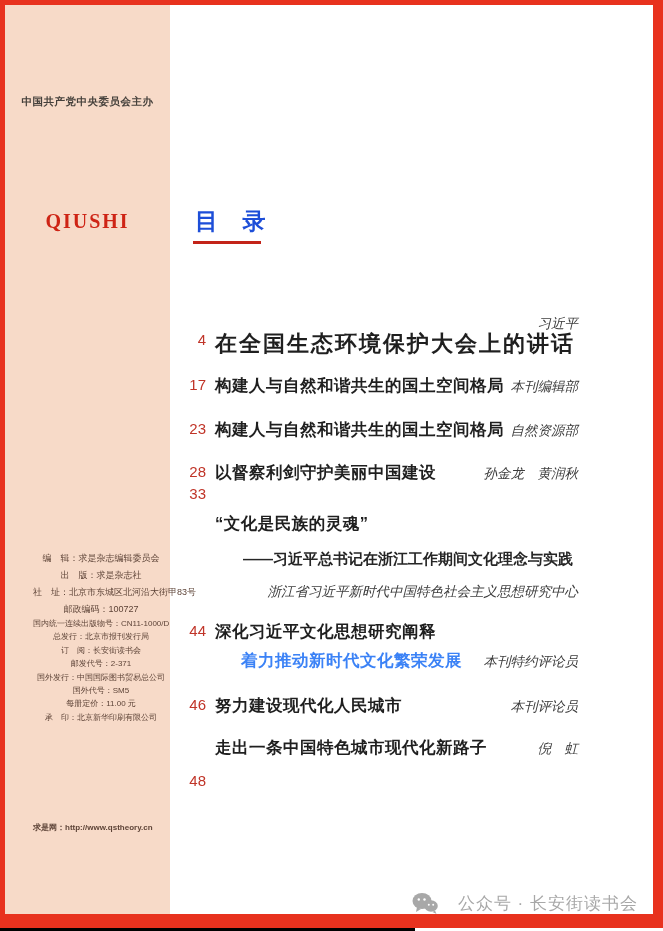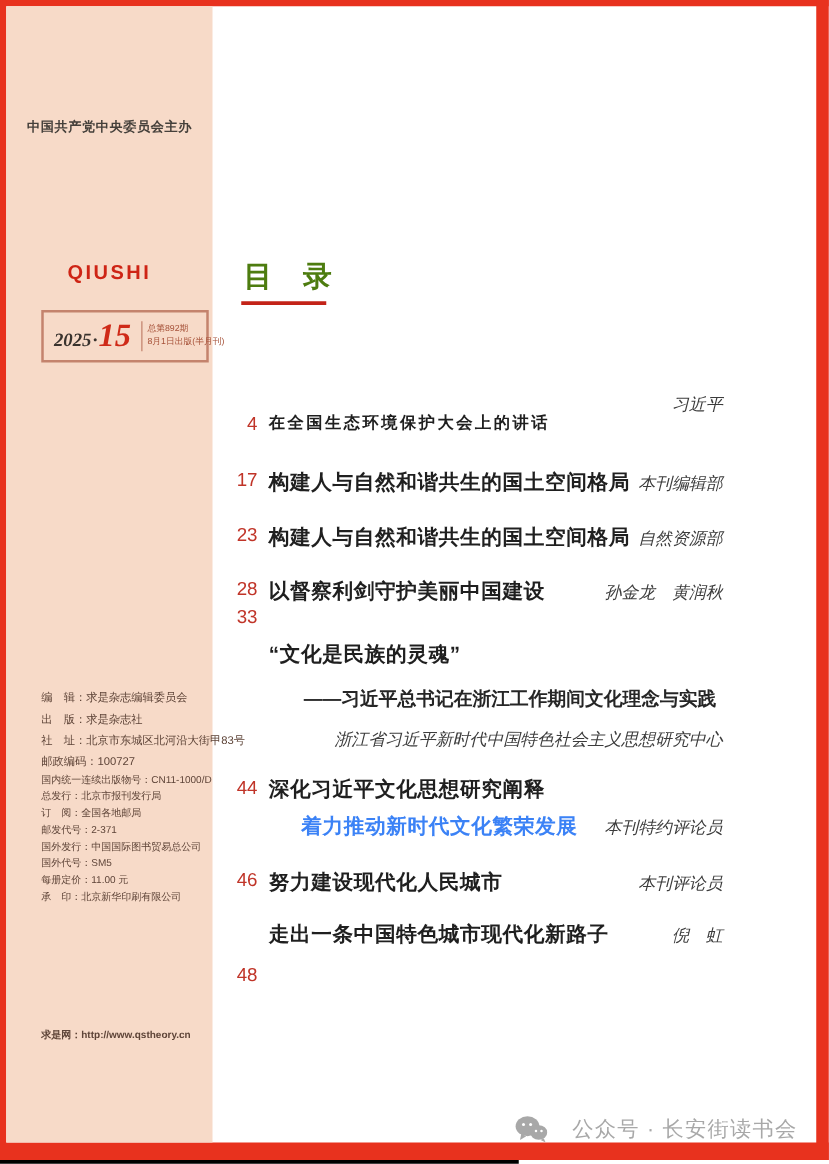--- a/index.html
+++ b/index.html
@@ -33,22 +33,22 @@
     position:absolute; left:0; top:102px; width:165px;
     text-align:center;
     font-family:"Liberation Serif","DejaVu Serif",serif;
     font-style:italic; font-weight:bold;
     font-size:62px; line-height:100px;
     color:#d2291a;
   }
   .logo-en {
     position:absolute; left:0; top:205px; width:165px;
     text-align:center;
-    font-family:Liberation Sans, sans-serif;
-    font-weight:bold; font-size:16px; letter-spacing:2px;
+    font-family:Liberation Serif, serif;
+    font-weight:bold; font-size:20px; letter-spacing:2px;
     color:#ce2415;
   }
   .issue-box {
     position:absolute; left:28px; top:243px; width:134px; height:42px;
     border:2px solid #c4836d;
     display:flex; align-items:center;
   }
   .issue-left {
     flex:0 0 78px; display:flex; align-items:baseline; justify-content:center;
     font-family:"Liberation Serif","DejaVu Serif",serif;
@@ -56,49 +56,49 @@
   }
   .issue-year { font-size:15px; color:#3a332e; }
   .issue-dot  { font-size:15px; color:#3a332e; margin:0 1px; }
   .issue-no   { font-size:26px; color:#cf2a18; }
   .issue-right {
     flex:1; border-left:1px solid #c4836d; padding:2px 0 2px 4px;
     display:flex; flex-direction:column; justify-content:center;
   }
   .issue-right span { font-size:7px; line-height:10px; color:#a65138; white-space:nowrap; }
 
-  .info-block { position:absolute; left:28px; width:136px; color:#5e4438; }
+  .info-block { position:absolute; left:28px; width:136px; color:#5e4438;text-align:center; }
   .info-block div { white-space:nowrap; font-weight:500; }
   .block-1 { top:545px; font-size:9px; }
   .block-1 div { line-height:17px; }
   .block-2 { top:612px; font-size:8px; }
   .block-2 div { line-height:13.4px; }
   .block-3 { top:732px; font-size:8px; }
   .block-3 div { line-height:13.4px; }
   .website  { position:absolute; left:28px; top:817px; font-size:8px; color:#5e4438; font-weight:700; white-space:nowrap; }
 
   
   .toc-header {
     position:absolute; left:195px; top:206px;
-    font-size:23px; font-weight:bold; color:#4d7c0f; letter-spacing:9px;
+    font-size:23px; font-weight:bold; color:#1d4ed8; letter-spacing:9px;
   }
   .toc-underline {
     position:absolute; left:193px; top:241px; width:68px; height:2.5px;
     background:#c32318;
   }
   .entry-page {
     position:absolute; left:170px; width:36px;
     text-align:right; font-size:15px; color:#c03428; font-weight:500;
   }
   .entry-title {
     position:absolute; left:215px;
     font-size:16.5px; font-weight:bold; color:#1f1f1f; white-space:nowrap;
     letter-spacing:0.5px;
   }
-  .t-big { font-size:13px; letter-spacing:2px; }
+  .t-big { font-size:22px; letter-spacing:2px; }
   .entry-sub {
     position:absolute; left:243px;
     font-size:15px; font-weight:600; color:#262626; white-space:nowrap;
   }
   .entry-title2 {
     position:absolute; left:241px;
     font-size:16.5px; font-weight:bold; color:#3b82f6; white-space:nowrap;
     letter-spacing:0.5px;
   }
   .entry-author {
@@ -124,43 +124,32 @@
 <div class="frame frame-top"></div>
 <div class="frame frame-left"></div>
 <div class="frame frame-right"></div>
 <div class="frame frame-bottom"></div>
 <div class="edge-artifact"></div>
 
 <div class="sidebar">
   <div class="masthead">中国共产党中央委员会主办</div>
   <div class="logo-en">QIUSHI</div>
 
-  <div class="issue-box">
-    <div class="issue-left">
-      <span class="issue-year">2025</span>
-      <span class="issue-dot">·</span>
-      <span class="issue-no">15</span>
-    </div>
-    <div class="issue-right">
-      <span>总第892期</span>
-      <span>8月1日出版(半月刊)</span>
-    </div>
-  </div>
 
   <div class="info-block block-1">
     <div>编　辑：求是杂志编辑委员会</div>
     <div>出　版：求是杂志社</div>
     <div>社　址：北京市东城区北河沿大街甲83号</div>
     <div>邮政编码：100727</div>
   </div>
 
   <div class="info-block block-2">
     <div>国内统一连续出版物号：CN11-1000/D</div>
     <div>总发行：北京市报刊发行局</div>
-    <div>订　阅：全国各地邮局</div>
+    <div>订　阅：长安街读书会</div>
     <div>邮发代号：2-371</div>
     <div>国外发行：中国国际图书贸易总公司</div>
     <div>国外代号：SM5</div>
     <div>每册定价：11.00 元</div>
     <div>承　印：北京新华印刷有限公司</div>
   </div>
 
 
   <div class="website">求是网：http://www.qstheory.cn</div>
 </div>

